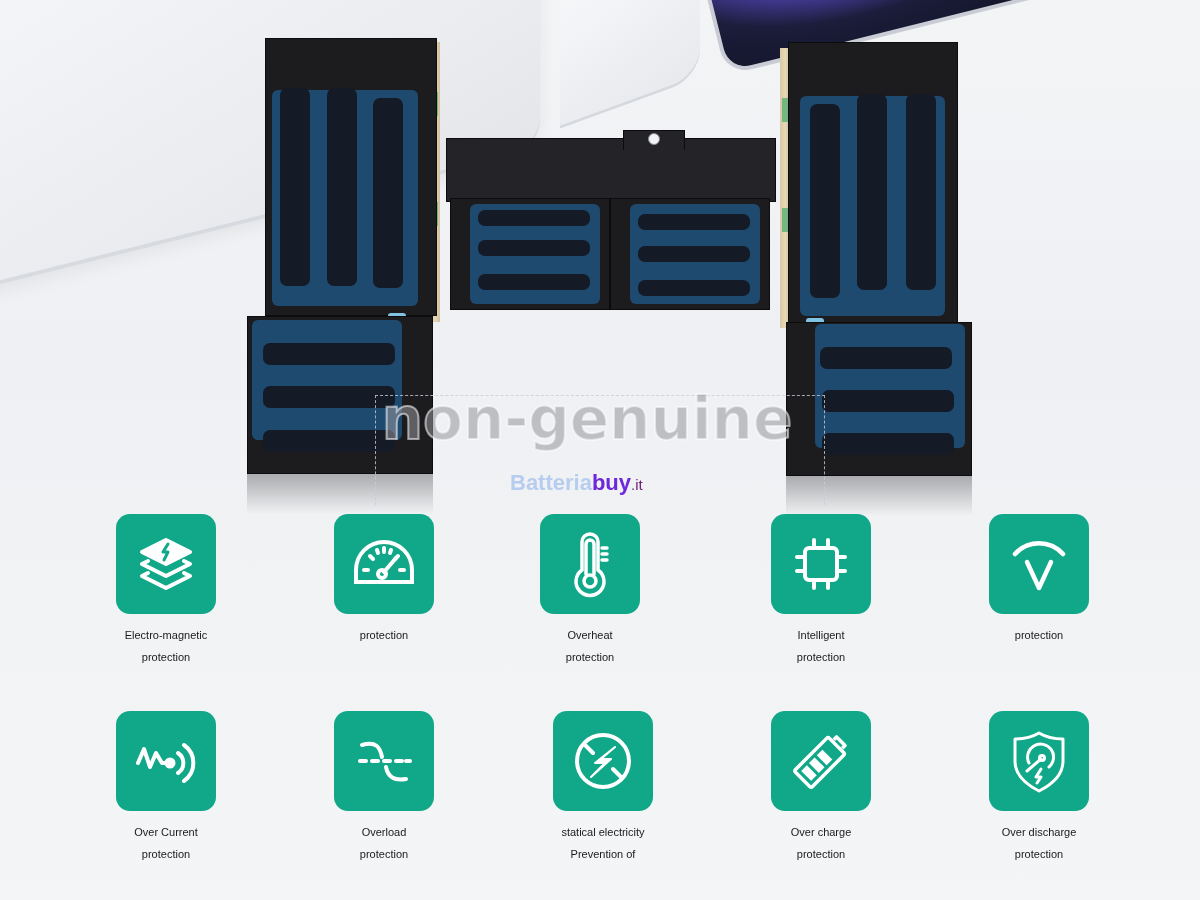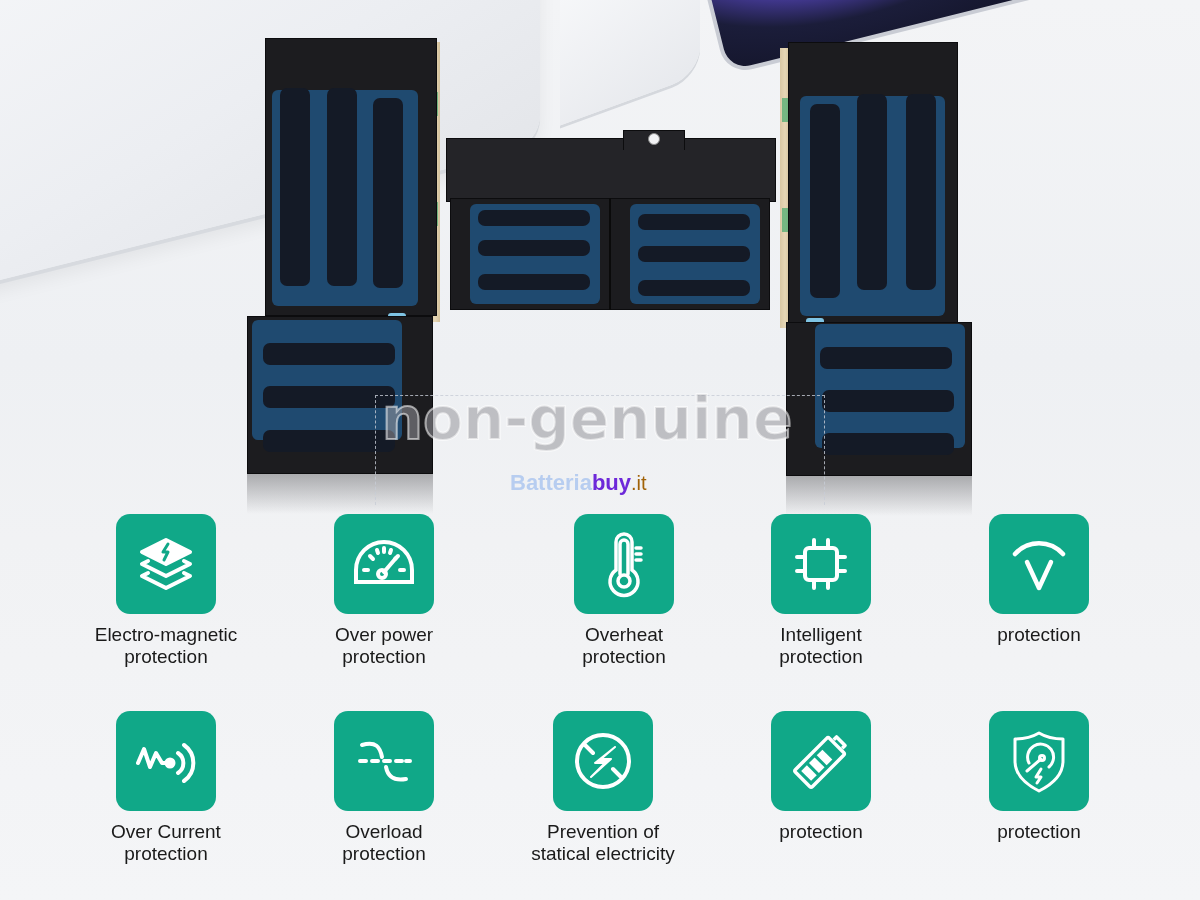--- a/index.html
+++ b/index.html
@@ -79,34 +79,34 @@
     font-family: "DejaVu Sans", sans-serif; font-weight: bold; font-size: 58px; letter-spacing: 0px;
     color: rgba(150,150,155,0.55);
     -webkit-text-stroke: 2px rgba(255,255,255,0.55);
   }
   .logo {
     position: absolute; left: 510px; top: 470px; width: 190px;
     font-family: "Liberation Sans", sans-serif; font-weight: bold; font-size: 22px;
   }
   .logo .a { color: #b7cdf0; }
   .logo .b { color: #6d28d9; }
-  .logo .c { color: #a16207; font-weight: normal; font-size: 20px; }
+  .logo .c { color: #701a75; font-weight: normal; font-size: 15px; }
 
   
   .feature {
     position: absolute; width: 200px; text-align: center;
   }
   .icon-box {
     width: 100px; height: 100px; margin: 0 auto; border-radius: 14px;
     background: #10a888;
     display: flex; align-items: center; justify-content: center;
   }
   .icon-box svg { width: 68px; height: 68px; }
   .label {
-    margin-top: 10px; font-size: 19px; line-height: 22px; color: #1a1a1a;
+    margin-top: 10px; font-size: 11px; line-height: 22px; color: #1a1a1a;
     font-family: "Liberation Sans", sans-serif;
   }
   .label span { display: block; }
 </style>
 </head>
 <body>
 
 <div class="scene">
   <div class="laptop"></div>
   <div class="laptop2"></div>
@@ -184,26 +184,25 @@
 <div class="feature" style="left:284px;top:514px;">
   <div class="icon-box">
     <svg viewBox="0 0 68 68" fill="none" stroke="#fff" stroke-width="4" stroke-linecap="round">
       <path d="M6 52 L6 40 A28 28 0 0 1 62 40 L62 52 Z"></path>
       <path d="M14 40 L18 40 M20 26 L23 29 M34 18 L34 22 M48 26 L45 29 M54 40 L50 40 M27 20 L28 23 M41 20 L40 23"></path>
       <circle cx="32" cy="44" r="4"></circle>
       <path d="M34 42 L46 28"></path>
     </svg>
   </div>
   <div class="label">
-      <span>Over power</span>
-      <span>protection</span>
-    </div>
-</div>
-
-<div class="feature" style="left:524px;top:514px;">
+      <span>protection</span>
+    </div>
+</div>
+
+<div class="feature" style="left:490px;top:514px;">
   <div class="icon-box">
     <svg viewBox="0 0 68 68" fill="none" stroke="#fff" stroke-width="3.5" stroke-linecap="round">
       <path d="M26 40 L26 12 A8 8 0 0 1 42 12 L42 40 A14 14 0 1 1 26 40 Z"></path>
       <path d="M30 44 L30 14 A4 4 0 0 1 38 14 L38 44"></path>
       <circle cx="34" cy="51" r="6"></circle>
       <path d="M46 18 L51 18 M46 24 L51 24 M46 30 L51 30"></path>
     </svg>
   </div>
   <div class="label">
       <span>Overheat</span>
@@ -267,48 +266,50 @@
 
 <div class="feature" style="left:503px;top:711px;">
   <div class="icon-box">
     <svg viewBox="0 0 68 68" fill="none" stroke="#fff" stroke-width="4" stroke-linecap="round" stroke-linejoin="round">
       <circle cx="34" cy="34" r="26"></circle>
       <path d="M16 18 L24 26 M44 42 L52 50"></path>
       <path d="M46 20 L26 36 L36 36 L22 50 L42 32 L32 32 Z" fill="#fff" stroke-width="2"></path>
     </svg>
   </div>
   <div class="label">
+      <span>statical electricity</span>
       <span>Prevention of</span>
-      <span>statical electricity</span>
     </div>
 </div>
 
 <div class="feature" style="left:721px;top:711px;">
   <div class="icon-box">
     <svg viewBox="0 0 68 68" fill="none" stroke="#fff" stroke-width="3.5" stroke-linejoin="round">
       <g transform="rotate(-45 34 34)">
         <rect x="8" y="22" width="48" height="24" rx="2"></rect>
         <path d="M58 28 L62 28 L62 40 L58 40"></path>
         <rect x="13" y="27" width="8" height="14" fill="#fff" stroke="none"></rect>
         <rect x="24" y="27" width="8" height="14" fill="#fff" stroke="none"></rect>
         <rect x="35" y="27" width="8" height="14" fill="#fff" stroke="none"></rect>
       </g>
     </svg>
   </div>
   <div class="label">
+      <span>Over charge</span>
       <span>protection</span>
     </div>
 </div>
 
 <div class="feature" style="left:939px;top:711px;">
   <div class="icon-box">
     <svg viewBox="0 0 68 68" fill="none" stroke="#fff" stroke-width="3" stroke-linecap="round" stroke-linejoin="round">
       <path d="M34 6 C 44 12, 52 12, 58 12 L58 34 C 58 48, 46 58, 34 64 C 22 58, 10 48, 10 34 L10 12 C 16 12, 24 12, 34 6 Z"></path>
       <path d="M24 36 A13 13 0 1 1 44 40"></path>
       <path d="M22 44 L36 32"></path>
       <circle cx="37" cy="31" r="2.5"></circle>
       <path d="M36 42 L31 50 L36 50 L32 56"></path>
     </svg>
   </div>
   <div class="label">
+      <span>Over discharge</span>
       <span>protection</span>
     </div>
 </div>
 
 </body></html>

